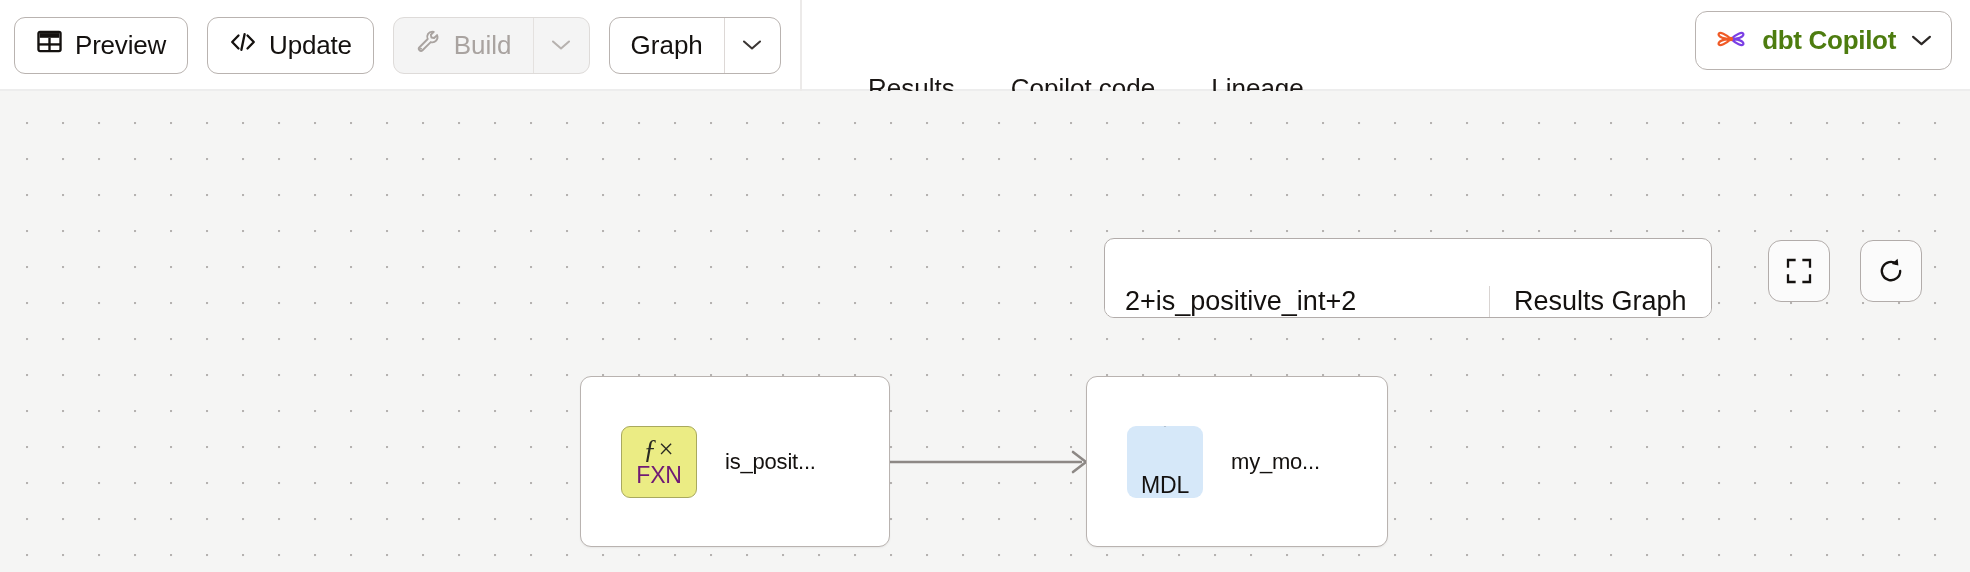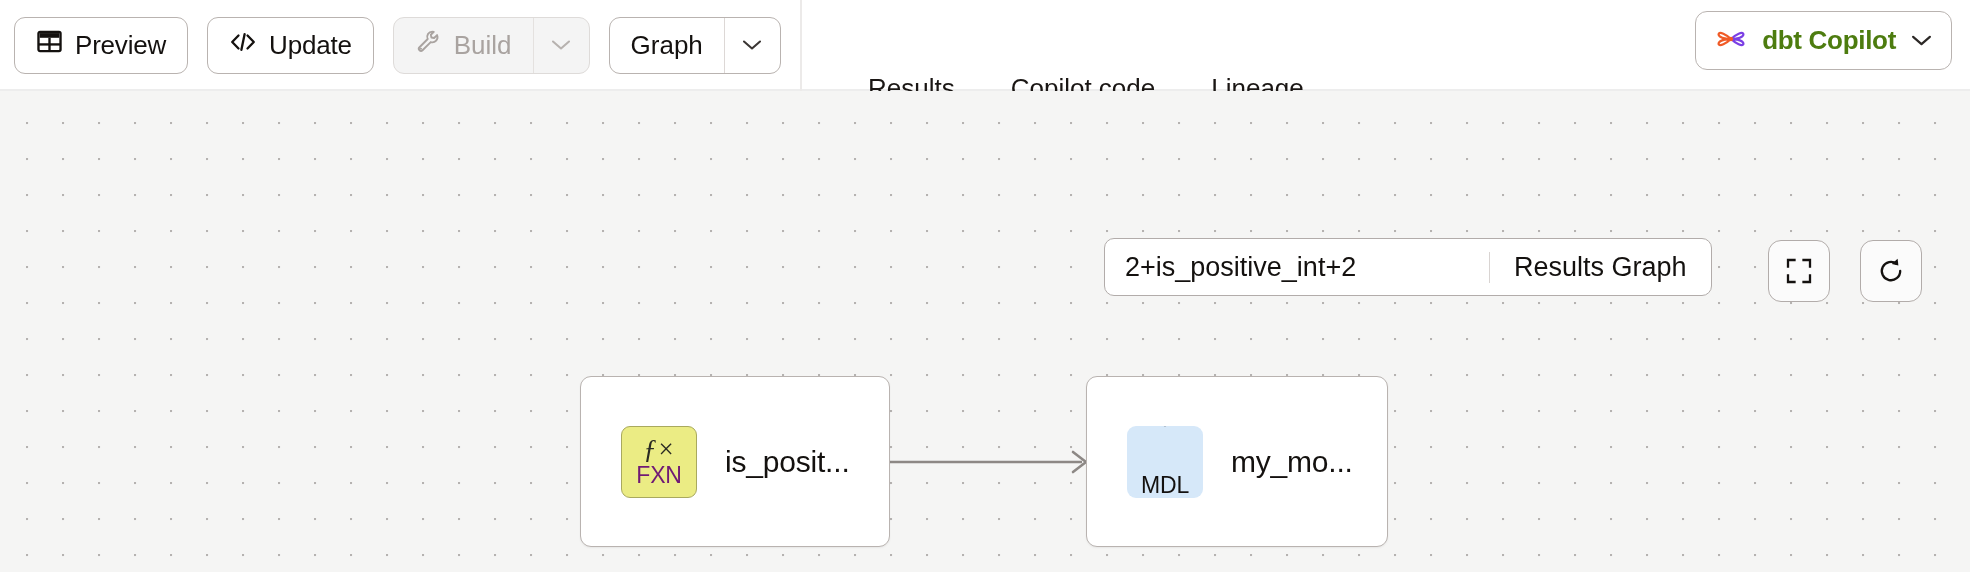--- a/index.html
+++ b/index.html
@@ -151,23 +151,23 @@
     background-image:
       radial-gradient(circle at 1px 1px, #b5b2b0 1.2px, rgba(181,178,176,0) 1.6px);
     background-size: 36px 36px;
     background-position: 26px 31px;
   }
 
   
   #graphctl {
     position: absolute;
     left: 1104px; top: 147px;
-    height: 58px;
-    display: flex;
-    align-items: center;
+    height: 80px;
+    display: flex;
+    align-items: flex-end;
     border: 1.6px solid #b2acaa;
     border-radius: 10px;
     background: #ffffff;
     overflow: hidden;
   }
   #graphinput {
     width: 384px;
     border: none;
     outline: none;
     background: #ffffff;
@@ -246,21 +246,21 @@
   }
   .badge .btext {
     font-size: 23px;
     line-height: 1.05;
     color: #701a75;
     letter-spacing: -0.2px;
   }
   .badge.mdl .btext { color: #14110f; margin-top: 46px; }
 
   .nodelabel {
-    font-size: 30px;
+    font-size: 22px;
     color: #14110f;
     white-space: nowrap;
     letter-spacing: -0.2px;
   }
 
   
   #edge {
     position: absolute;
     left: 880px; top: 340px;
     width: 220px; height: 62px;

